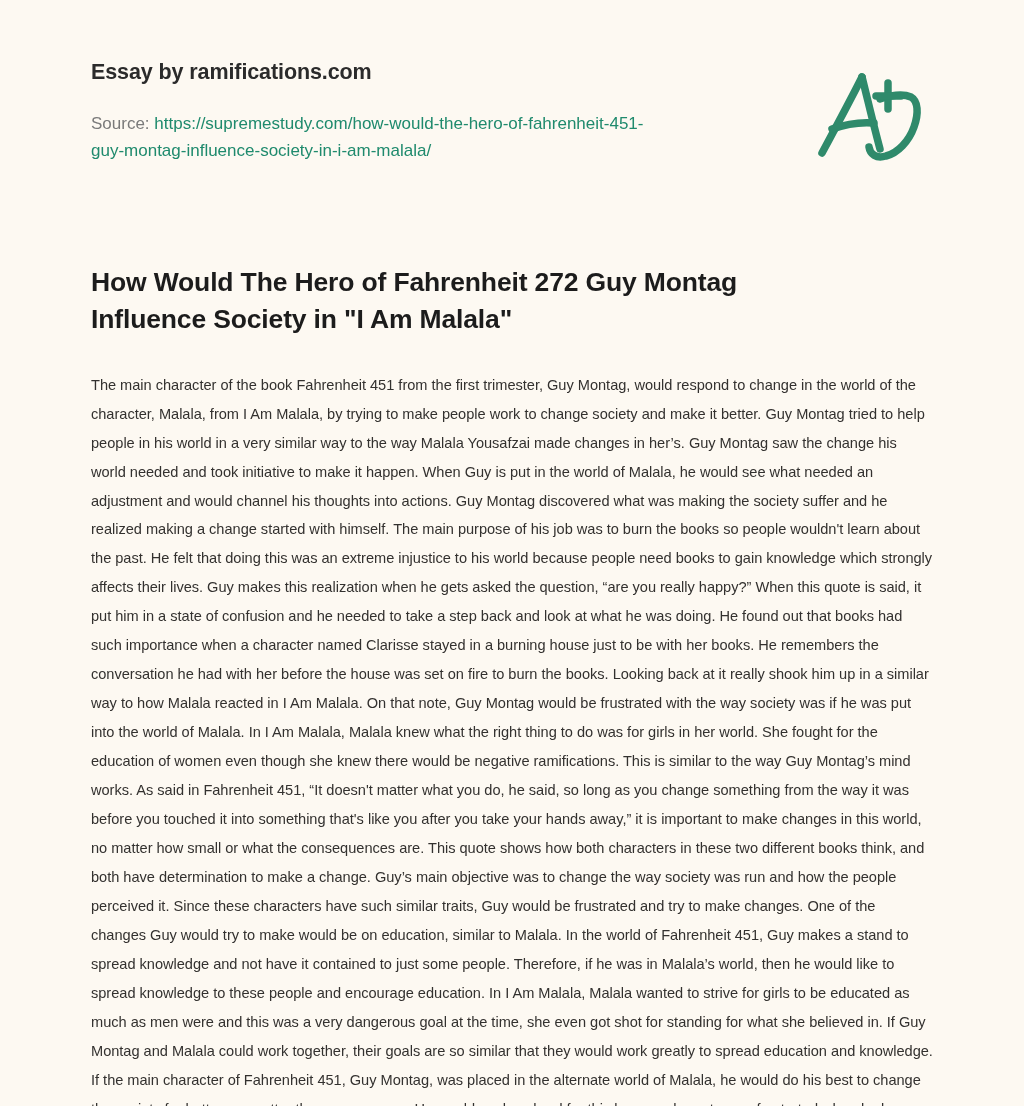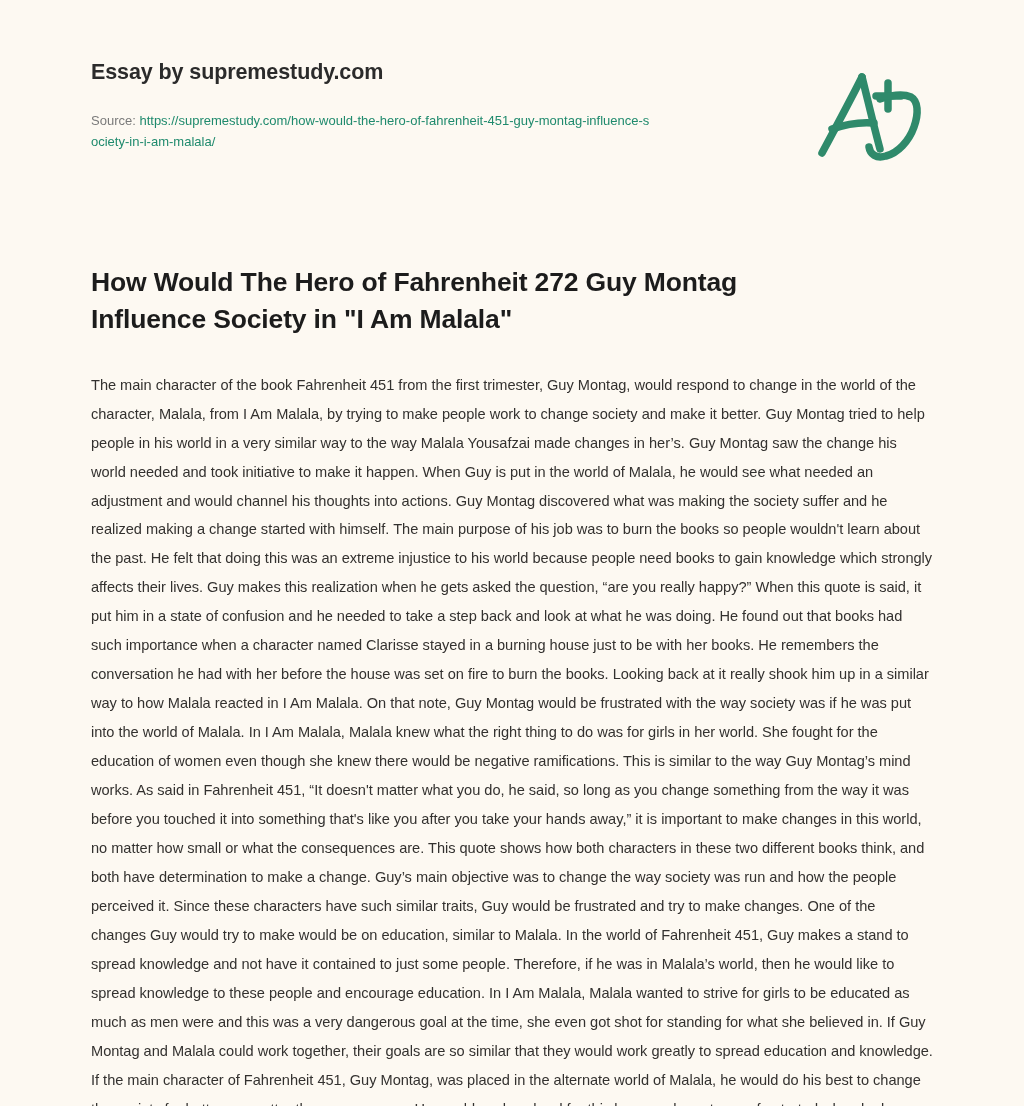--- a/index.html
+++ b/index.html
@@ -43,21 +43,21 @@
     font-size: 21.5px;
     font-weight: bold;
     color: #2b2b2b;
     letter-spacing: -0.1px;
     line-height: 1.2;
     margin: 0 0 24px 0;
     white-space: nowrap;
   }
 
   .source-line {
-    font-size: 13px;
+    font-size: 17px;
     line-height: 1.62;
     color: #7a7a7a;
     word-break: break-all;
     max-width: 560px;
   }
 
   .source-label {
     color: #7a7a7a;
   }
 
@@ -108,21 +108,21 @@
   }
 </style>
 </head>
 <body>
 
 <div class="page">
 
   <header class="doc-header">
 
     <div class="header-left">
-      <div class="brand-line">Essay by supremestudy.com</div>
+      <div class="brand-line">Essay by ramifications.com</div>
 
       <div class="source-line">
         <span class="source-label">Source:</span><span>&nbsp;</span><a class="source-url" href="#">https://supremestudy.com/how-would-the-hero-of-fahrenheit-451-guy-montag-influence-society-in-i-am-malala/</a>
       </div>
     </div>
 
     <div class="header-right">
       <svg class="logo-mark" viewBox="0 0 118 104" xmlns="http://www.w3.org/2000/svg">
         <g fill="none" stroke="#2f8a6b" stroke-width="7.5" stroke-linecap="round" stroke-linejoin="round">
           <path d="M12 88 C 26 62, 40 36, 52 12"></path>

